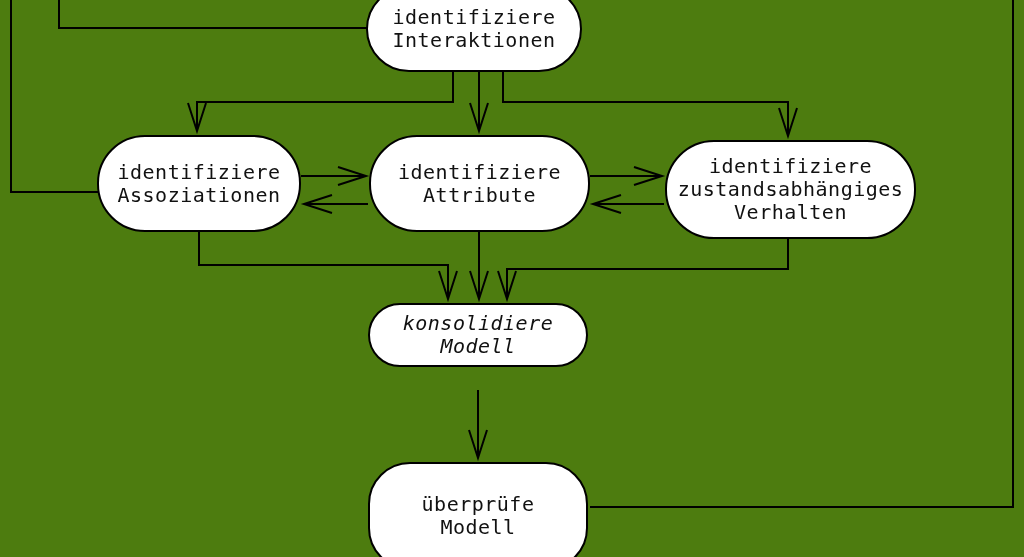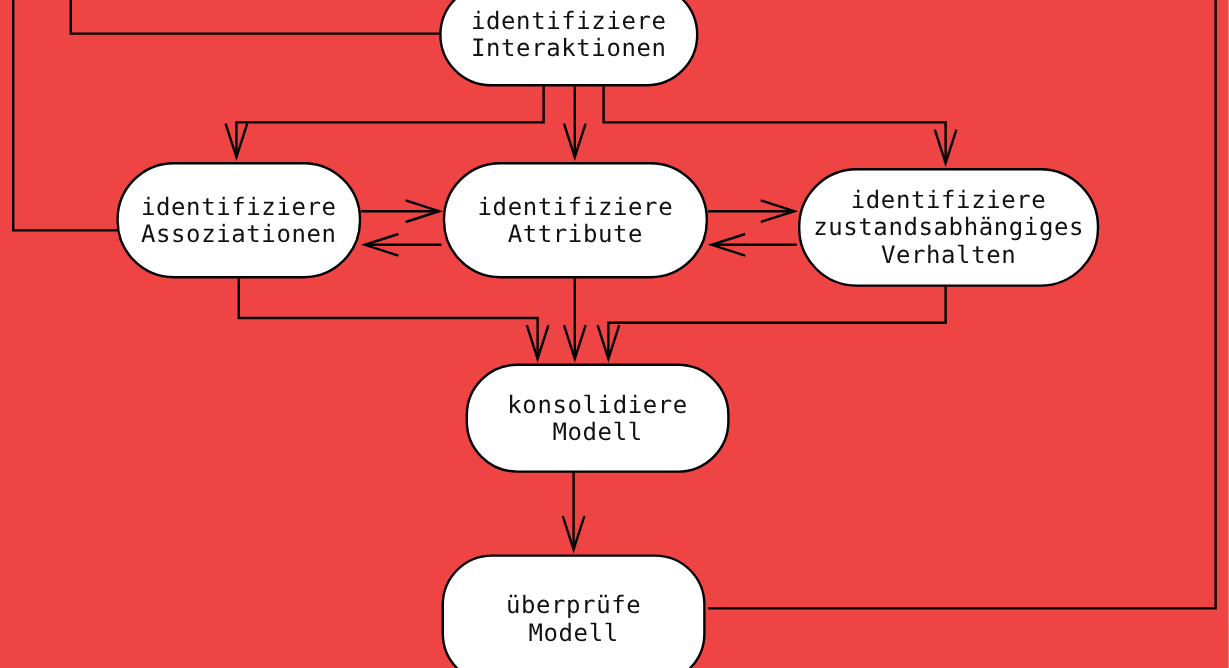--- a/index.html
+++ b/index.html
@@ -4,21 +4,21 @@
 <style>
   html, body {
     margin: 0;
     padding: 0;
     background: #ffffff;
   }
   .canvas {
     position: relative;
     width: 1024px;
     height: 557px;
-    background: #ef4444;
+    background: #4d7c0f;
     overflow: hidden;
     font-family: "DejaVu Sans Mono", "Liberation Mono", monospace;
   }
   .edges {
     position: absolute;
     left: 0;
     top: 0;
     width: 1024px;
     height: 557px;
   }
@@ -39,21 +39,21 @@
     font-size: 20px;
     line-height: 23px;
     color: #111111;
     white-space: pre-line;
     letter-spacing: 0.5px;
   }
   #node-interaktionen { left: 366px; top: -14px; width: 216px; height: 86px; border-radius: 43px; }
   #node-assoziationen { left:  97px; top: 135px; width: 204px; height: 97px; border-radius: 48px; }
   #node-attribute     { left: 369px; top: 135px; width: 221px; height: 97px; border-radius: 48px; }
   #node-verhalten     { left: 665px; top: 140px; width: 251px; height: 99px; border-radius: 49px; }
-  #node-konsolidiere  { left: 388px; top: 303px; width: 220px; height: 91px; border-radius: 43px; }
+  #node-konsolidiere  { left: 368px; top: 303px; width: 220px; height: 64px; border-radius: 43px; font-style: italic; }
   #node-ueberpruefe   { left: 368px; top: 462px; width: 220px; height: 108px; border-radius: 42px; }
 </style>
 </head>
 <body>
 
 <div class="canvas">
 
   <svg class="edges" viewBox="0 0 1024 557" xmlns="http://www.w3.org/2000/svg">
     <defs>
       <marker id="arrow" markerWidth="34" markerHeight="22" refX="30" refY="11" orient="auto" markerUnits="userSpaceOnUse">

